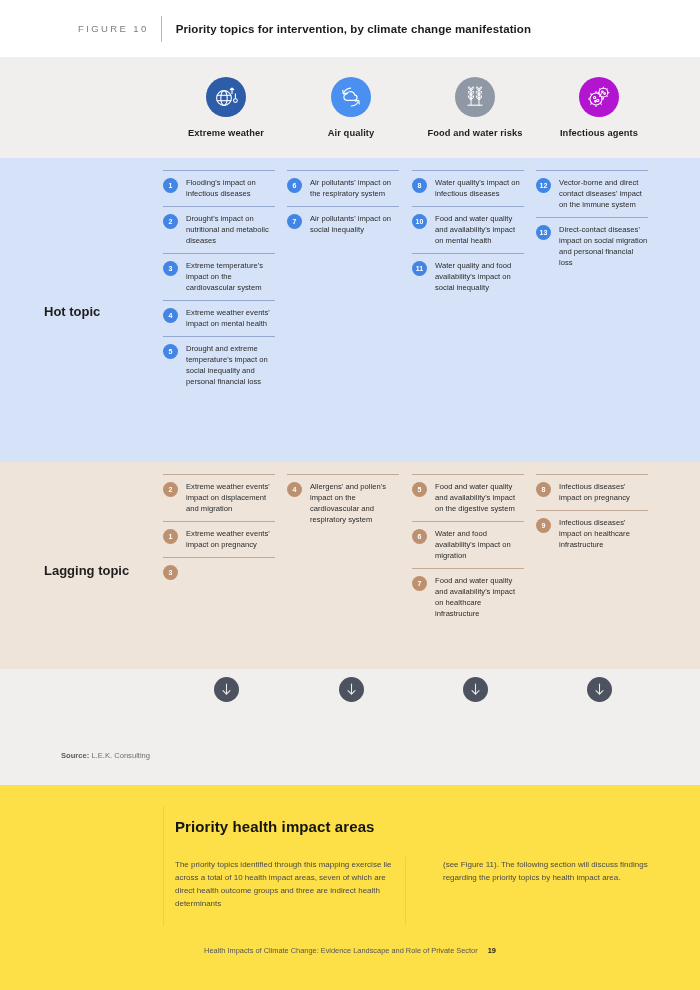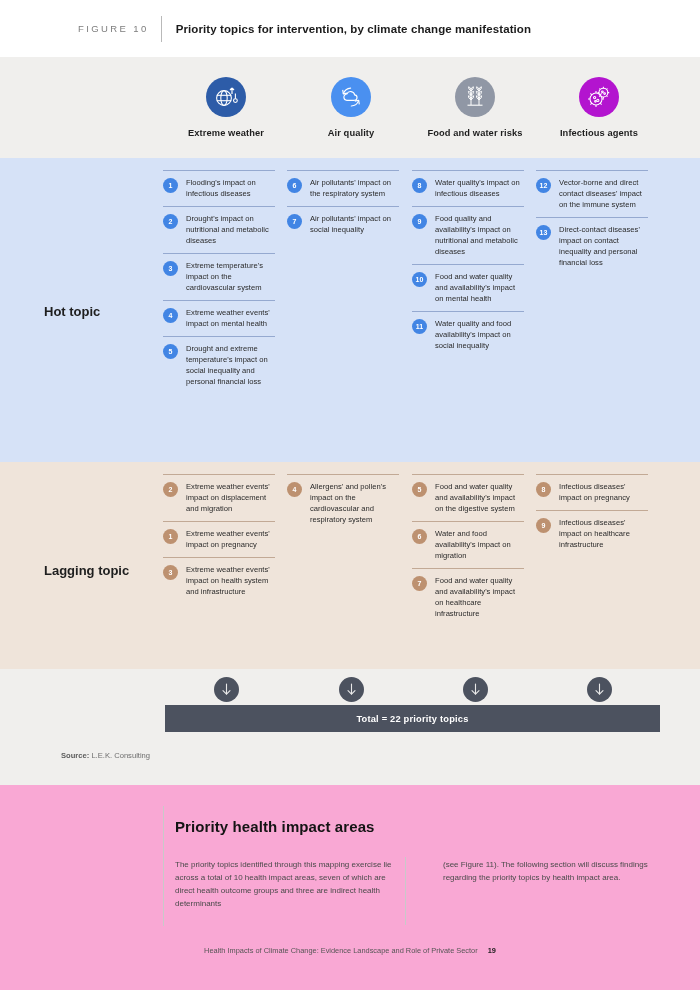--- a/index.html
+++ b/index.html
@@ -110,21 +110,21 @@
 
   
   .source {
     position: absolute; left: 42px; top: 694px;
     font-size: 7.6px; color: #6e6e6e;
   }
   .source b { font-weight: 700; color: #5c5c5c; margin-left: 19px; }
 
   
   .lower {
-    position: absolute; left: 0; top: 785px; width: 700px; height: 205px; background: #f9a8d4;
+    position: absolute; left: 0; top: 785px; width: 700px; height: 205px; background: #fde047;
   }
   .lower-rule {
     position: absolute; left: 163px; top: 21px; width: 1px; height: 120px; background: #c9c9c9;
   }
   .section-title {
     position: absolute; left: 175px; top: 33px;
     font-size: 15px; font-weight: 700; color: #141414; letter-spacing: .1px;
   }
   .body-col {
     position: absolute; top: 74px; width: 228px;
@@ -261,60 +261,55 @@
               <span class="badge">7</span>
               <span class="topic-text">Air pollutants' impact on social inequality</span>
             </div>
           </div>
           <div class="col">
             <div class="topic">
               <span class="badge">8</span>
               <span class="topic-text">Water quality's impact on infectious diseases</span>
             </div>
             <div class="topic">
-              <span class="badge">9</span>
-              <span class="topic-text">Food quality and availability's impact on nutritional and metabolic diseases</span>
-            </div>
-            <div class="topic">
               <span class="badge">10</span>
               <span class="topic-text">Food and water quality and availability's impact on mental health</span>
             </div>
             <div class="topic">
               <span class="badge">11</span>
               <span class="topic-text">Water quality and food availability's impact on social inequality</span>
             </div>
           </div>
           <div class="col">
             <div class="topic">
               <span class="badge">12</span>
               <span class="topic-text">Vector-borne and direct contact diseases' impact on the immune system</span>
             </div>
             <div class="topic">
               <span class="badge">13</span>
-              <span class="topic-text">Direct-contact diseases' impact on contact inequality and personal financial loss</span>
+              <span class="topic-text">Direct-contact diseases' impact on social migration and personal financial loss</span>
             </div>
           </div>
         </div>
     </div>
 
     <div class="band band-lag">
       <div class="band-label">Lagging topic</div>
       <div class="cols" id="cols-1">
           <div class="col">
             <div class="topic">
               <span class="badge">2</span>
               <span class="topic-text">Extreme weather events' impact on displacement and migration</span>
             </div>
             <div class="topic">
               <span class="badge">1</span>
               <span class="topic-text">Extreme weather events' impact on pregnancy</span>
             </div>
             <div class="topic">
               <span class="badge">3</span>
-              <span class="topic-text">Extreme weather events' impact on health system and infrastructure</span>
             </div>
           </div>
           <div class="col">
             <div class="topic">
               <span class="badge">4</span>
               <span class="topic-text">Allergens' and pollen's impact on the cardiovascular and respiratory system</span>
             </div>
           </div>
           <div class="col">
             <div class="topic">
@@ -363,21 +358,20 @@
           </svg>
         </div>
         <div class="arrow-circle" style="left: 587px;">
           <svg width="13" height="15" viewBox="0 0 13 15" fill="none" stroke="#e8e8e8" stroke-width="1.1" stroke-linecap="round" stroke-linejoin="round">
             <path d="M6.5 2v10"></path>
             <path d="M3 8.6l3.5 3.6L10 8.6"></path>
           </svg>
         </div>
       </div>
 
-    <div class="total-bar">Total = 22 priority topics</div>
 
     <div class="source">
       <b>Source:</b><span> L.E.K. Consulting</span>
     </div>
   </div>
 
   <div class="lower">
     <div class="lower-rule"></div>
     <div class="section-title">Priority health impact areas</div>
     <div class="body-col c1">The priority topics identified through this mapping exercise lie across a total of 10 health impact areas, seven of which are direct health outcome groups and three are indirect health determinants</div>

